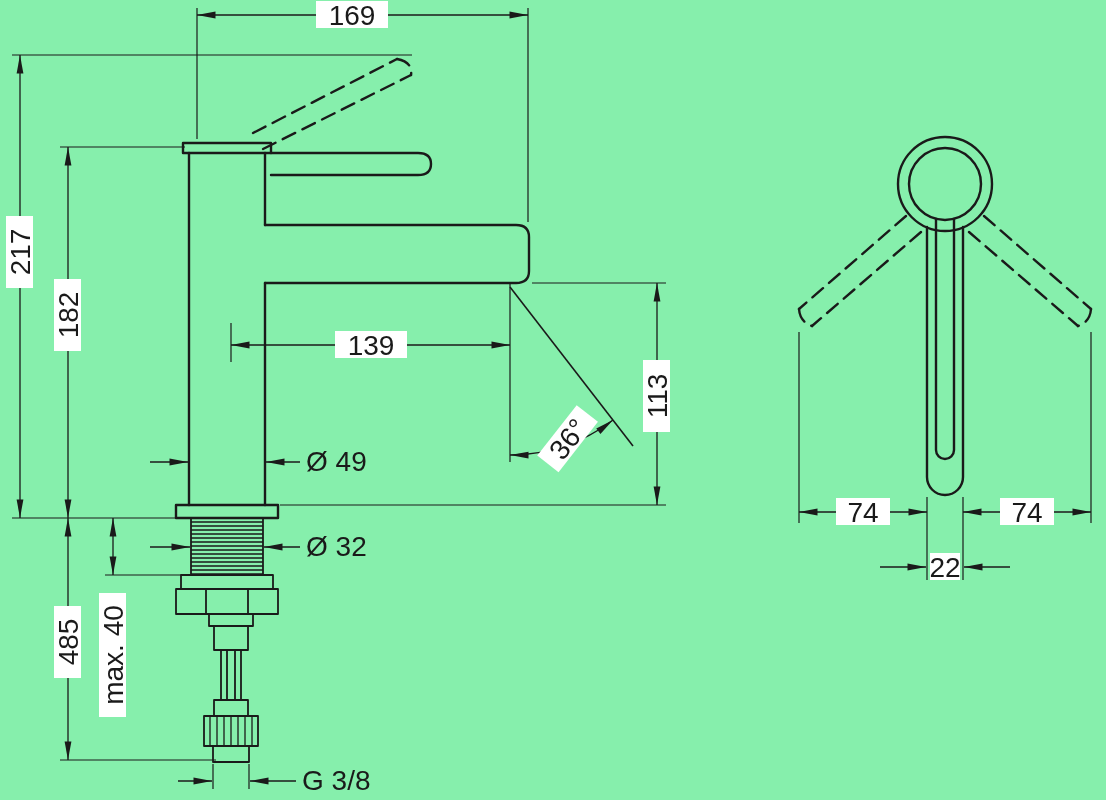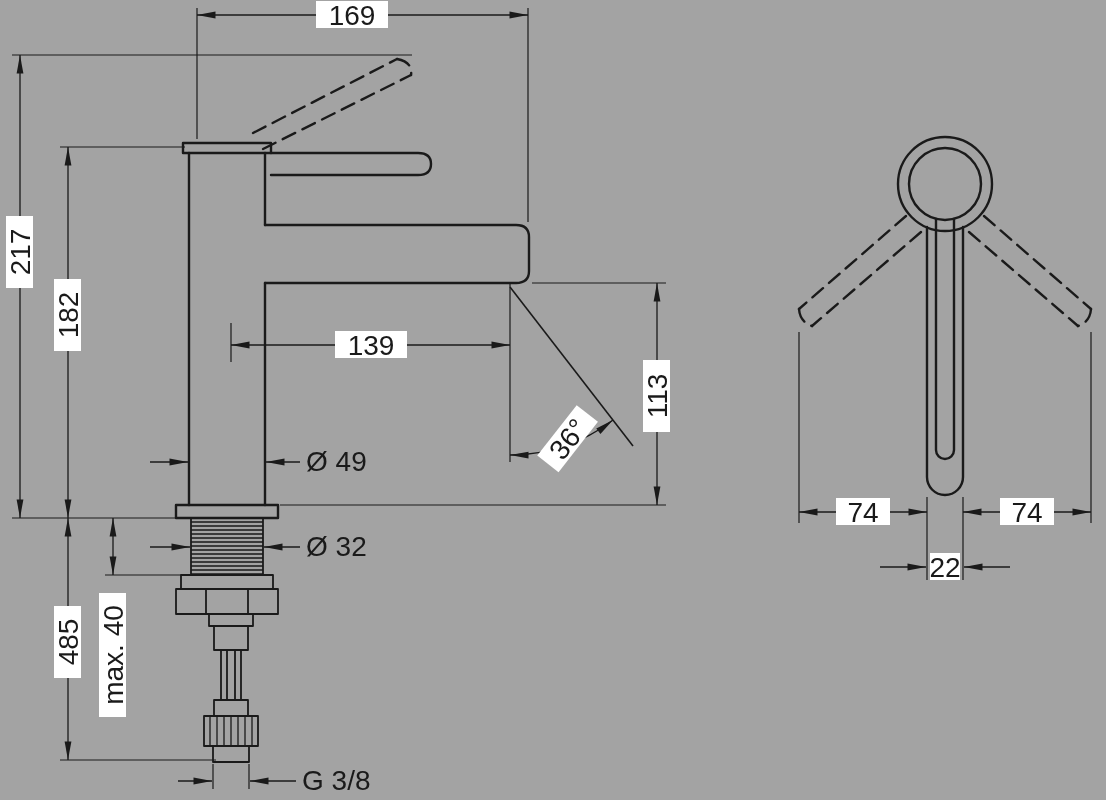--- a/index.html
+++ b/index.html
@@ -1,16 +1,16 @@
 <!DOCTYPE html>
 <html><head>
 <meta charset="utf-8">
 <style>
   html,body{margin:0;padding:0;background:#ffffff;}
-  #canvas{width:1106px;height:800px;background:#a3a3a3;position:relative;overflow:hidden;text-align:center;}
+  #canvas{width:1106px;height:800px;background:#86efac;position:relative;overflow:hidden;text-align:center;}
   svg{display:block;}
   .obj{stroke:#1a1a1a;stroke-width:2.4;fill:none;stroke-linejoin:round;stroke-linecap:round;}
   .hw{stroke:#1a1a1a;stroke-width:1.8;fill:none;stroke-linejoin:round;}
   .thread{stroke:#1a1a1a;stroke-width:1.3;fill:none;}
   .dash{stroke:#1a1a1a;stroke-width:2.4;fill:none;stroke-dasharray:14 8;stroke-linecap:round;}
   .dim{stroke:#1a1a1a;stroke-width:1.3;fill:none;}
   .ext{stroke:#1a1a1a;stroke-width:1.2;fill:none;}
   .stream{stroke:#1a1a1a;stroke-width:1.6;fill:none;}
   text{font-family:"Liberation Sans",sans-serif;font-size:28px;fill:#1a1a1a;}
   .lblbg{fill:#ffffff;stroke:none;}

